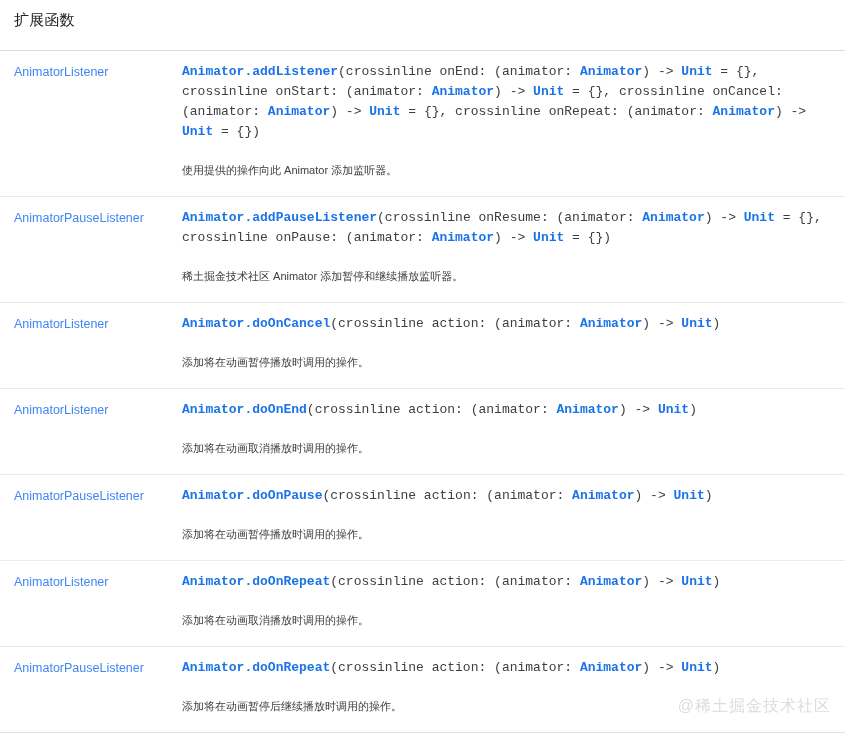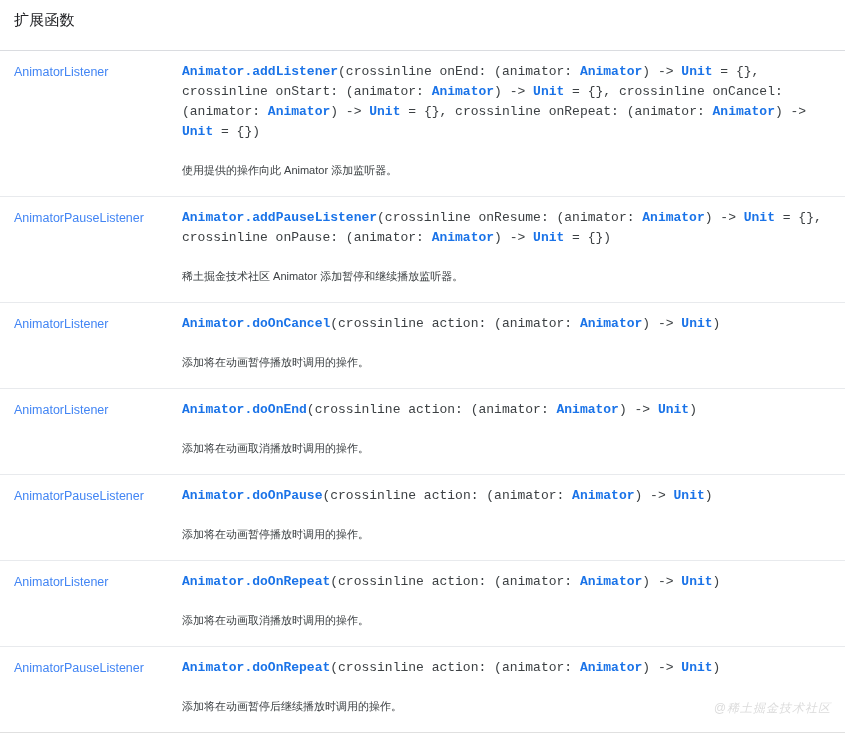--- a/index.html
+++ b/index.html
@@ -115,28 +115,27 @@
     line-height: 20px;
     color: #3c4043;
     margin-top: 18px;
   }
 
   
   .watermark {
     position: absolute;
     right: 14px;
     bottom: 28px;
-    font-size: 12px;
+    font-size: 16px;
     color: #d8dادde0;
     color: #dcdcdc;
     letter-spacing: 1px;
     white-space: nowrap;
     pointer-events: none;
     user-select: none;
-    font-style: italic;
   }
 </style>
 </head>
 <body>
 
 <div class="page">
 
   <div class="section-title">扩展函数</div>
 
 

